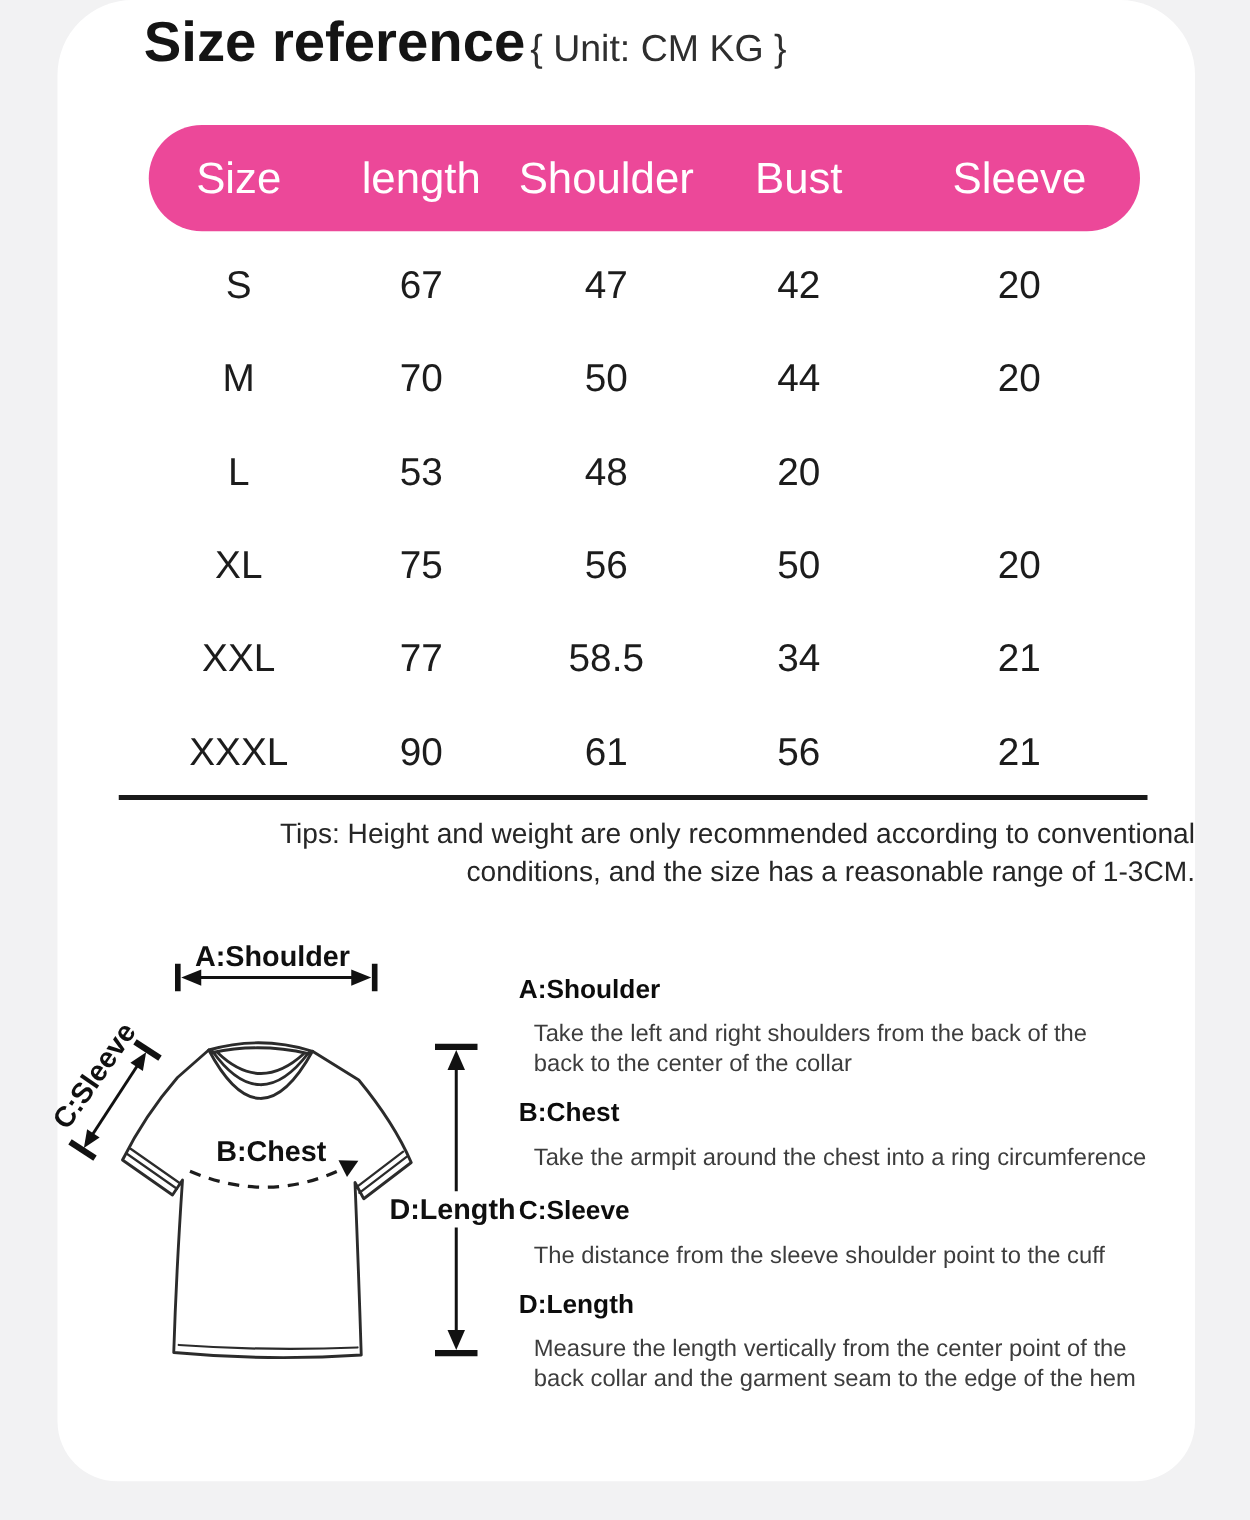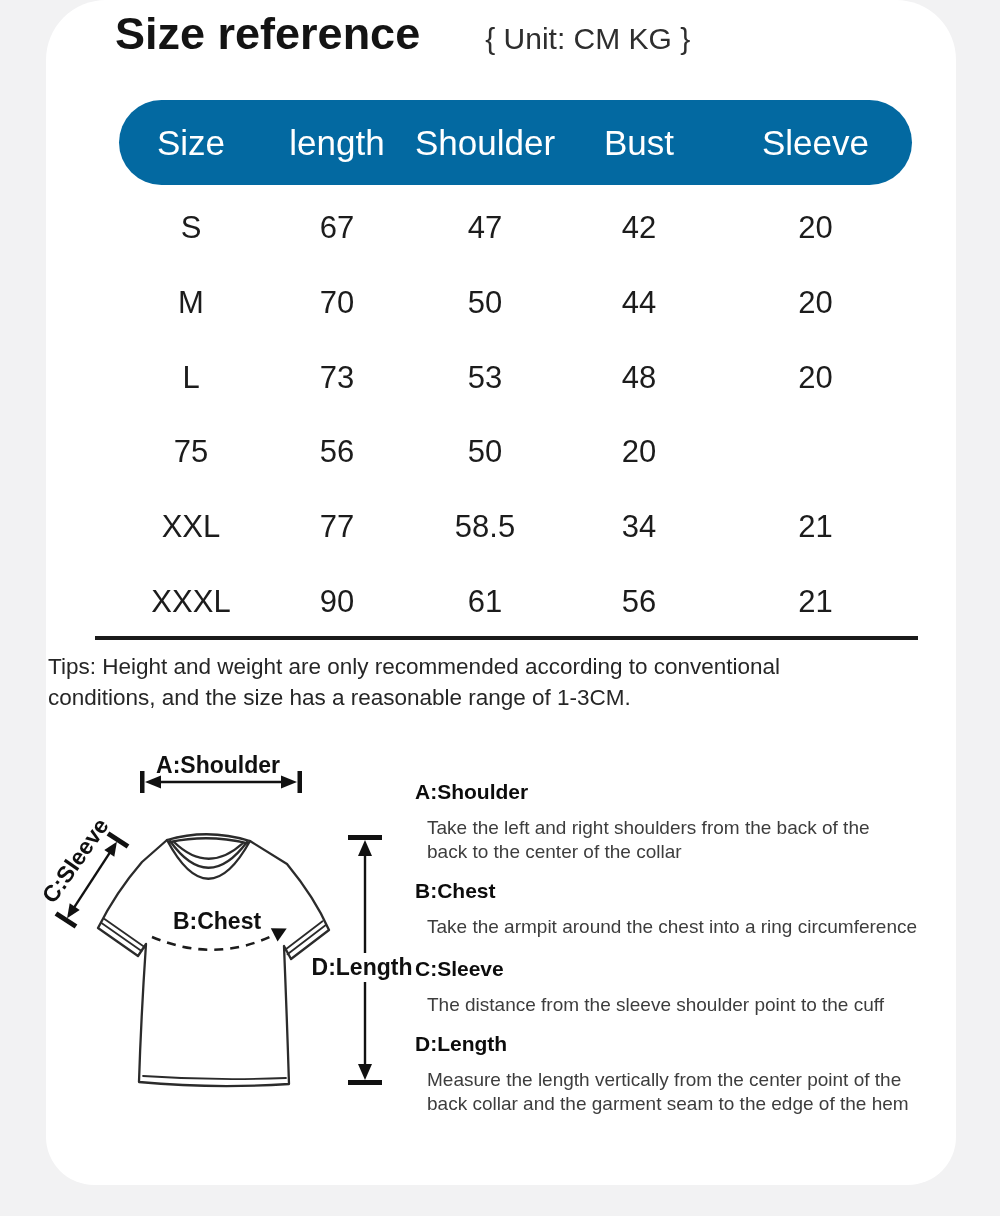--- a/index.html
+++ b/index.html
@@ -11,28 +11,28 @@
     -webkit-font-smoothing:antialiased;
   }
   .page{position:relative;width:1000px;height:1216px;overflow:hidden;}
   .card{
     position:absolute;left:46px;top:0;width:910px;height:1185px;
     background:#ffffff;border-radius:60px 60px 48px 48px;
   }
   
   .title-row{
     position:absolute;left:115px;top:8px;
-    display:flex;align-items:baseline;gap:18px;white-space:nowrap;
+    display:flex;align-items:baseline;gap:4px;white-space:nowrap;
   }
   .title{font-size:45px;font-weight:bold;color:#141414;letter-spacing:0px;}
-  .unit{font-size:30px;font-weight:400;color:#2e2e2e;margin-left:47px;}
+  .unit{font-size:30px;font-weight:400;color:#2e2e2e;}
   
   .pill{
     position:absolute;left:119px;top:100px;width:793px;height:85px;
-    background:#0369a1;border-radius:44px;
+    background:#ec4899;border-radius:44px;
     display:grid;grid-template-columns:144px 148px 148px 160px 193px;
     align-items:center;
   }
   .pill .th{
     color:#ffffff;font-size:35px;font-weight:400;text-align:center;
   }
   .tbody{
     position:absolute;left:119px;top:191px;width:793px;height:448px;
     display:grid;grid-template-rows:repeat(6,1fr);
   }
@@ -40,21 +40,21 @@
     display:grid;grid-template-columns:144px 148px 148px 160px 193px;
     align-items:center;
   }
   .td{font-size:31px;color:#1c1c1c;text-align:center;}
   .divider{
     position:absolute;left:95px;top:636px;width:823px;height:4px;background:#1a1a1a;
   }
   
   .tips{
     position:absolute;left:48px;top:651px;width:908px;
-    text-align:left;font-size:22.5px;line-height:31px;color:#262626;
+    text-align:right;font-size:22.5px;line-height:31px;color:#262626;
   }
   
   .diagram{position:absolute;left:40px;top:740px;width:390px;height:370px;}
   .diagram svg{display:block;}
   .svg-label{font-weight:bold;fill:#101010;font-size:23px;}
   
   .guide{position:absolute;left:415px;top:779px;width:535px;}
   .gsec{margin:0 0 15px 0;}
   .gsec.gb{margin-bottom:17px;}
   .gtitle{font-size:21px;font-weight:bold;color:#0c0c0c;line-height:25px;margin:0 0 4px 0;}
@@ -91,26 +91,26 @@
     </div>
     <div class="tr">
       <div class="td">M</div>
       <div class="td">70</div>
       <div class="td">50</div>
       <div class="td">44</div>
       <div class="td">20</div>
     </div>
     <div class="tr">
       <div class="td">L</div>
-      <div class="td">73</div>
       <div class="td">53</div>
       <div class="td">48</div>
       <div class="td">20</div>
     </div>
     <div class="tr">
+      <div class="td">XL</div>
       <div class="td">75</div>
       <div class="td">56</div>
       <div class="td">50</div>
       <div class="td">20</div>
     </div>
     <div class="tr">
       <div class="td">XXL</div>
       <div class="td">77</div>
       <div class="td">58.5</div>
       <div class="td">34</div>

